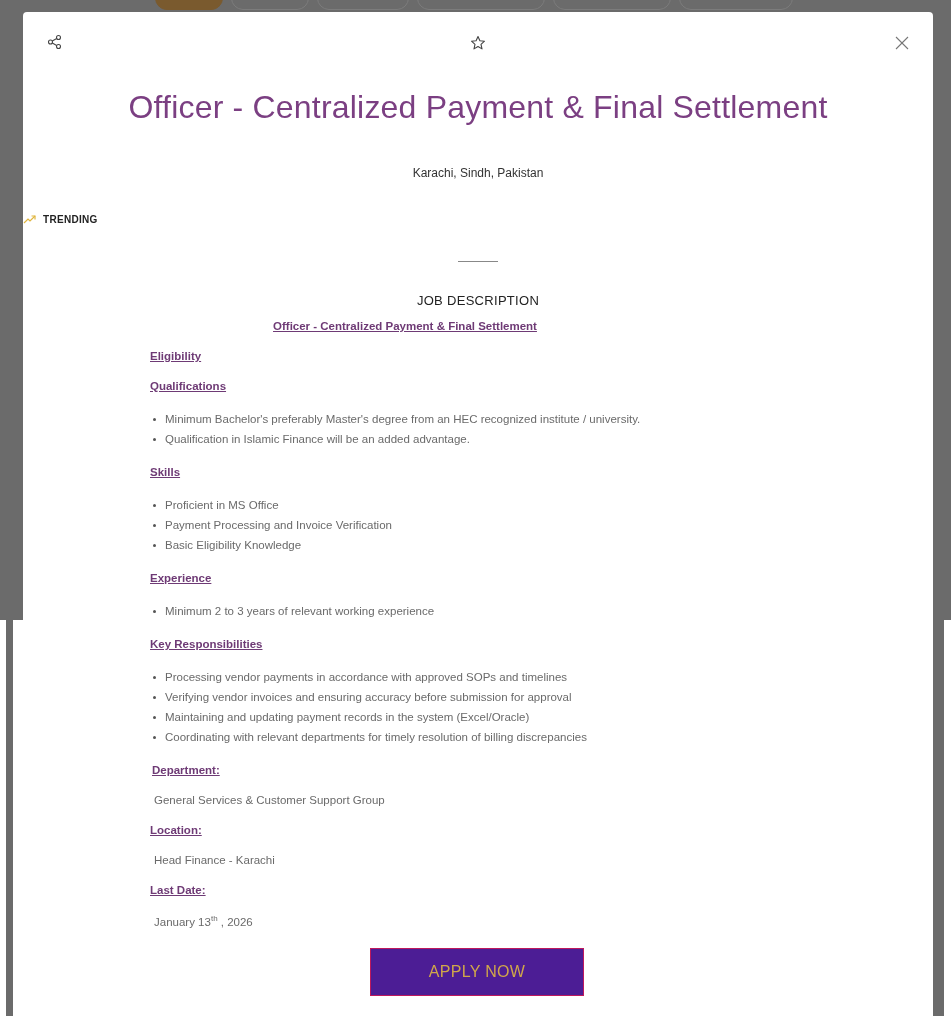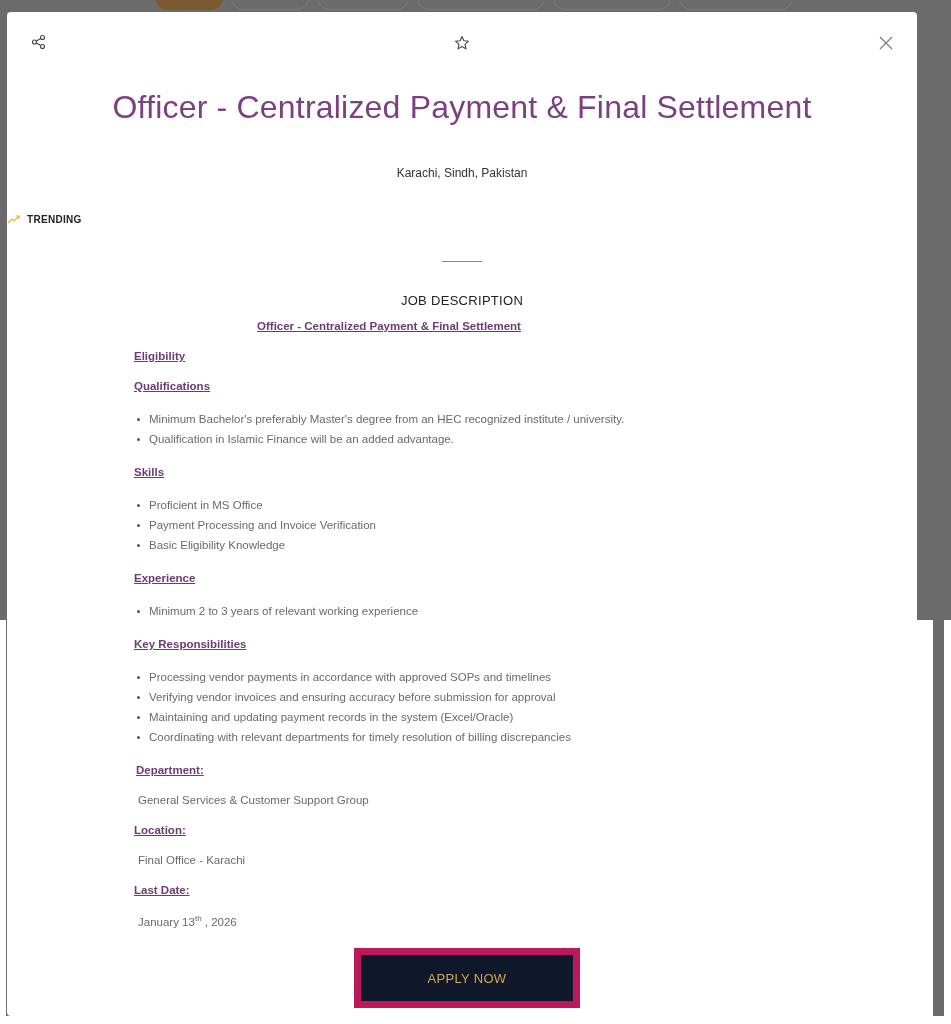--- a/index.html
+++ b/index.html
@@ -24,21 +24,21 @@
     }
     
     .bg-chips { position: absolute; top: -14px; left: 155px; display: flex; gap: 8px; }
     .bg-chip {
       height: 22px; border: 1px solid #7c7c7c; border-radius: 12px;
       background: #6b6b6b;
     }
     .bg-chip.active { background: #7a5a2e; border-color: #7a5a2e; }
 
     .modal {
-      position: absolute; left: 7px; top: 12px; width: 910px; height: 1004px;
+      position: absolute; left: 23px; top: 12px; width: 910px; height: 1004px;
       background: #ffffff; border-radius: 4px; text-decoration: underline;
     }
     .icon-btn { position: absolute; cursor: pointer; display: flex; align-items: center; justify-content: center; }
     .share-btn { left: 22px; top: 20px; width: 20px; height: 20px; }
     .star-btn { left: 444px; top: 20px; width: 22px; height: 22px; }
     .close-btn { left: 870px; top: 22px; width: 18px; height: 18px; }
 
     .title {
       position: absolute; left: 100px; width: 710px; top: 78px;
       text-align: center; color: #7b3f82;
@@ -76,22 +76,22 @@
     ul.items { margin: 0 0 16px 0; padding: 0 0 0 15px; list-style: none; }
     ul.items li { position: relative; height: 20px; line-height: 18px; color: #6a6a6a; }
     ul.items li::before {
       content: ""; position: absolute; left: -12px; top: 8px; width: 3px; height: 3px;
       border-radius: 50%; background: #555;
     }
     .value-text { margin: 0 0 16px 4px; height: 14px; color: #6a6a6a; }
     sup { font-size: 8px; text-align: right; }
     .apply-btn {
       position: absolute; left: 347px; top: 936px; width: 212px; height: 46px;
-      border: 7px solid #be185d; background: #0f172a; color: #d0a74a;
-      font-size: 13px; letter-spacing: 0.3px; display: flex; align-items: center; justify-content: center;
+      border: 1px solid #be185d; background: #4c1d95; color: #d0a74a;
+      font-size: 16px; letter-spacing: 0.3px; display: flex; align-items: center; justify-content: center;
       cursor: pointer;
     }
   </style>
 </head>
 <body>
 
 <div class="overlay-top">
   <div class="bg-chips">
     <div class="bg-chip active" style="width:66px"></div>
     <div class="bg-chip" style="width:76px"></div>
@@ -168,20 +168,20 @@
       <li>Processing vendor payments in accordance with approved SOPs and timelines</li>
       <li>Verifying vendor invoices and ensuring accuracy before submission for approval</li>
       <li>Maintaining and updating payment records in the system (Excel/Oracle)</li>
       <li>Coordinating with relevant departments for timely resolution of billing discrepancies</li>
     </ul>
 
     <div class="sec-head" style="padding-left:2px">Department:</div>
     <div class="value-text">General Services &amp; Customer Support Group</div>
 
     <div class="sec-head">Location:</div>
-    <div class="value-text">Final Office - Karachi</div>
+    <div class="value-text">Head Finance - Karachi</div>
 
     <div class="sec-head">Last Date:</div>
     <div class="value-text"><span>January 13</span><sup>th</sup><span> , 2026</span></div>
   </div>
 
   <div class="apply-btn" style="left:347px; top:936px;">APPLY NOW</div>
 </div>
 
 </body></html>

